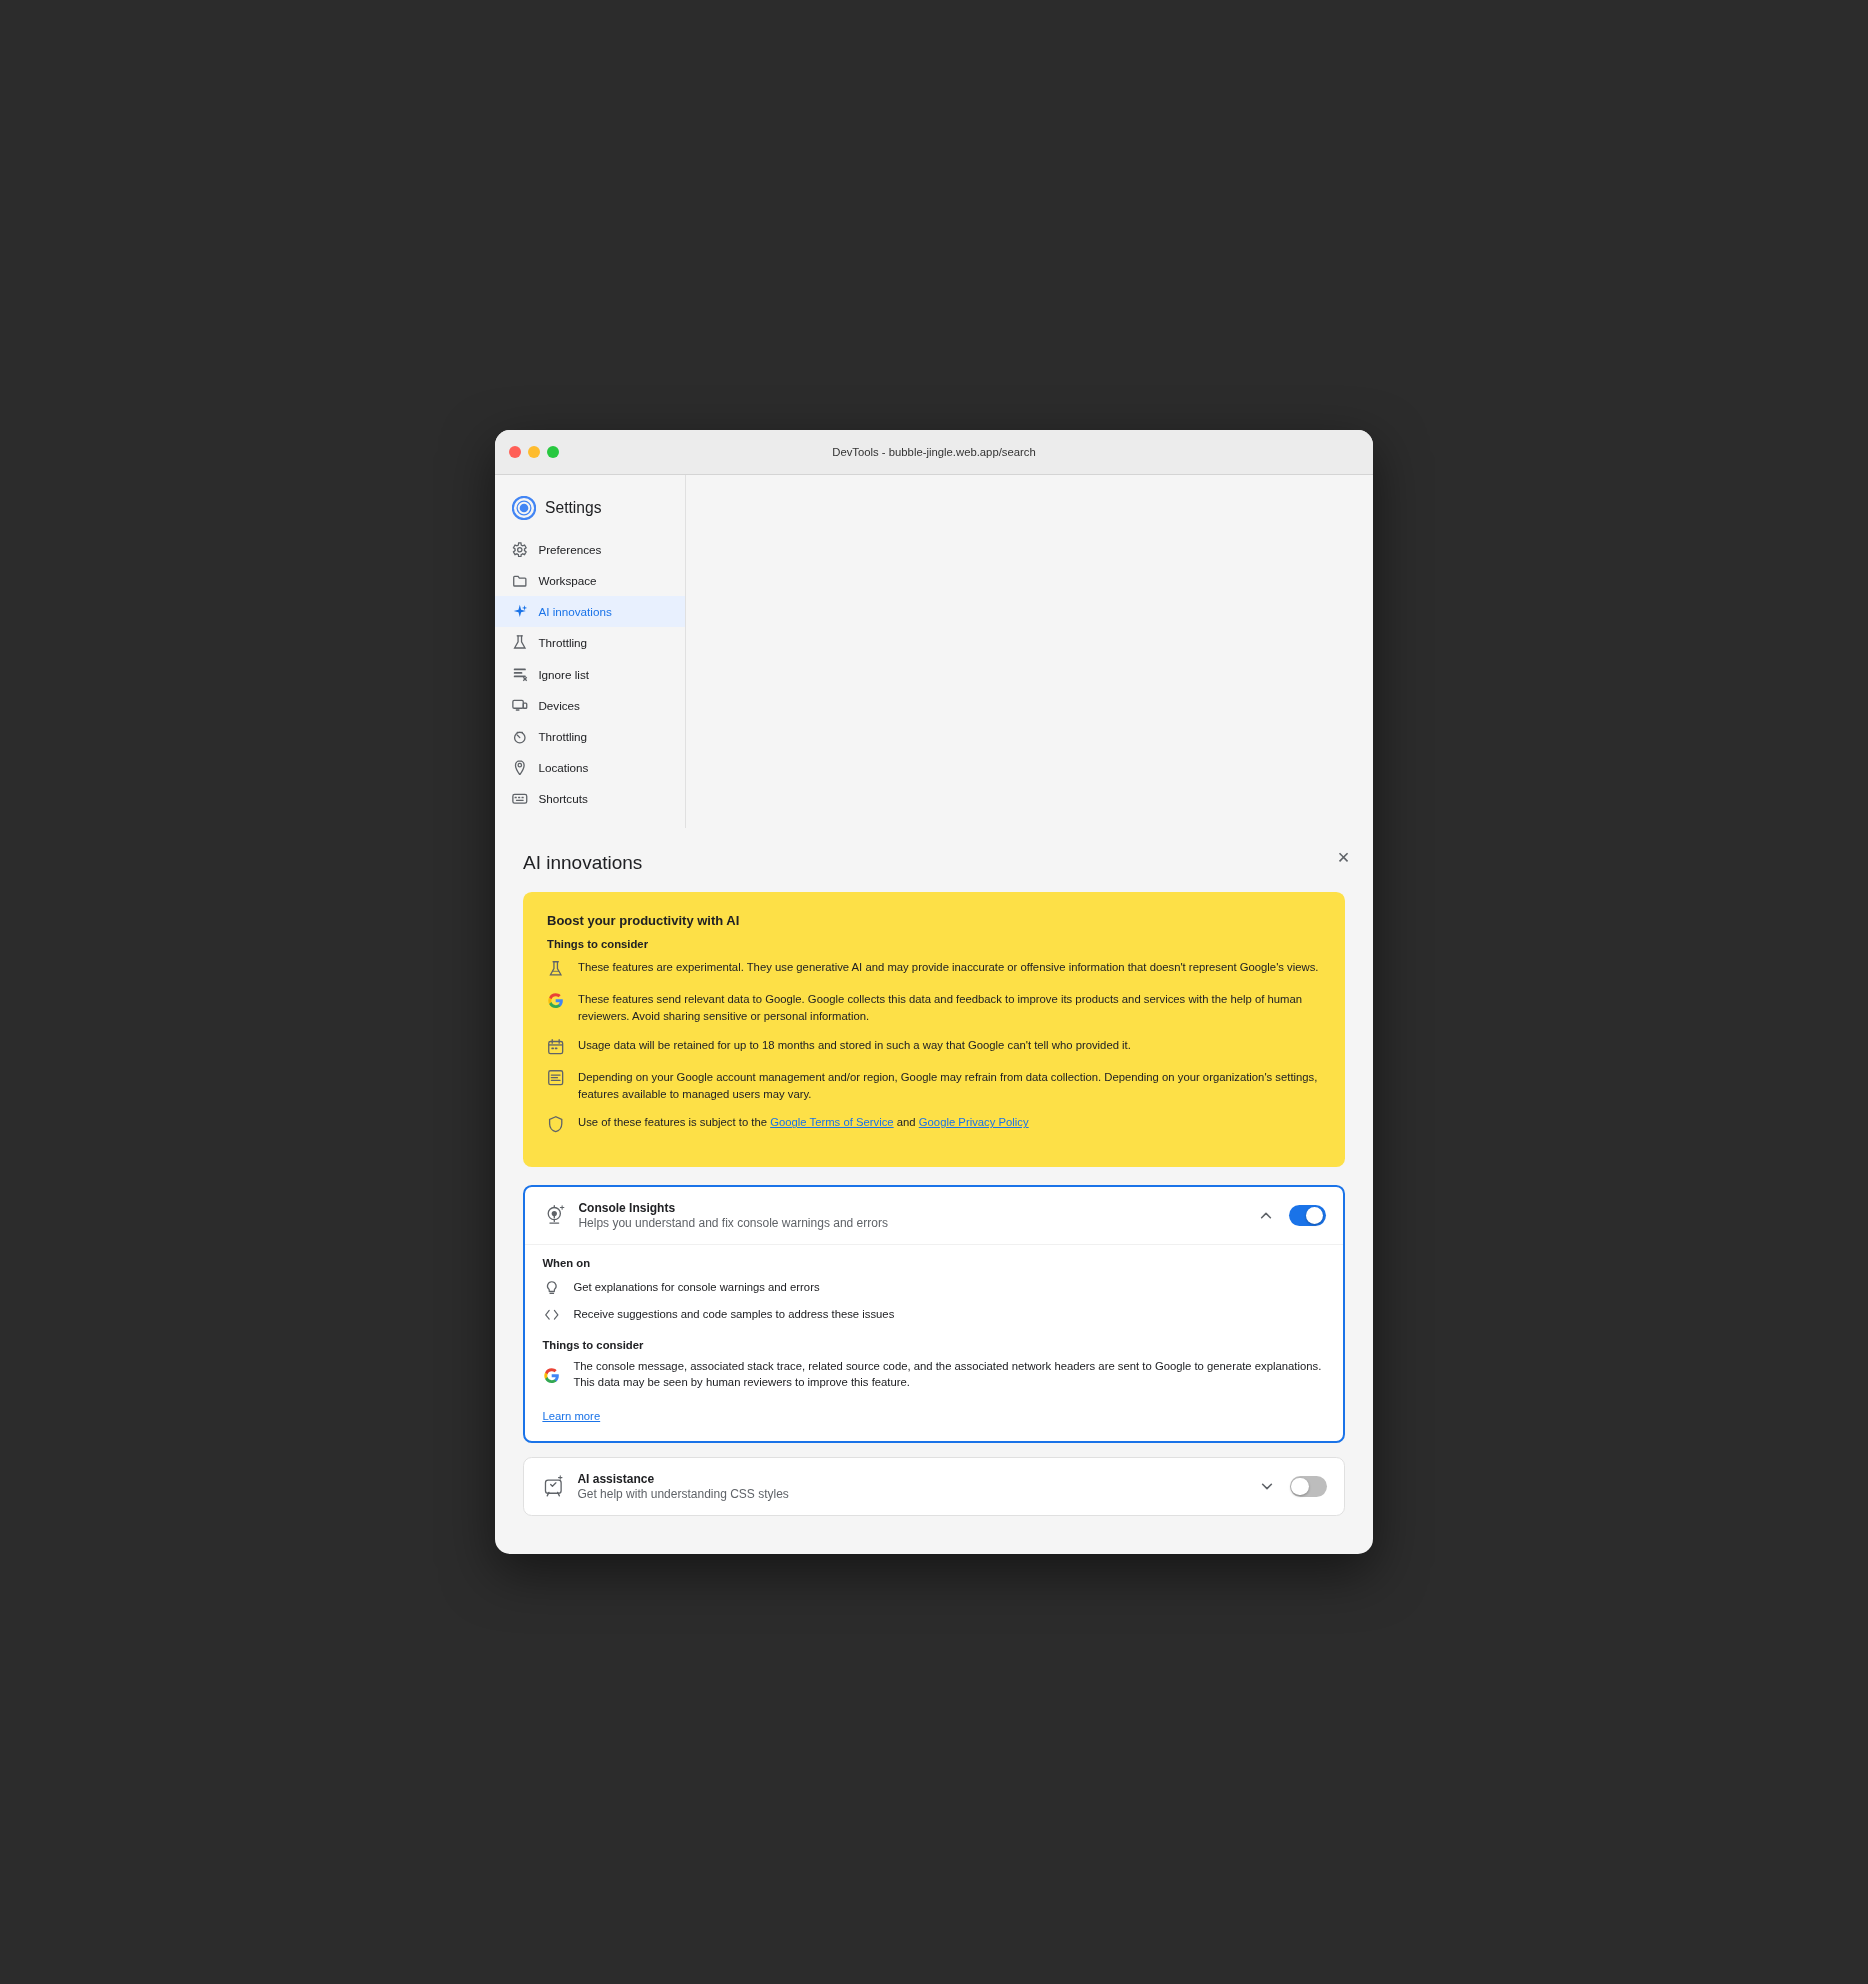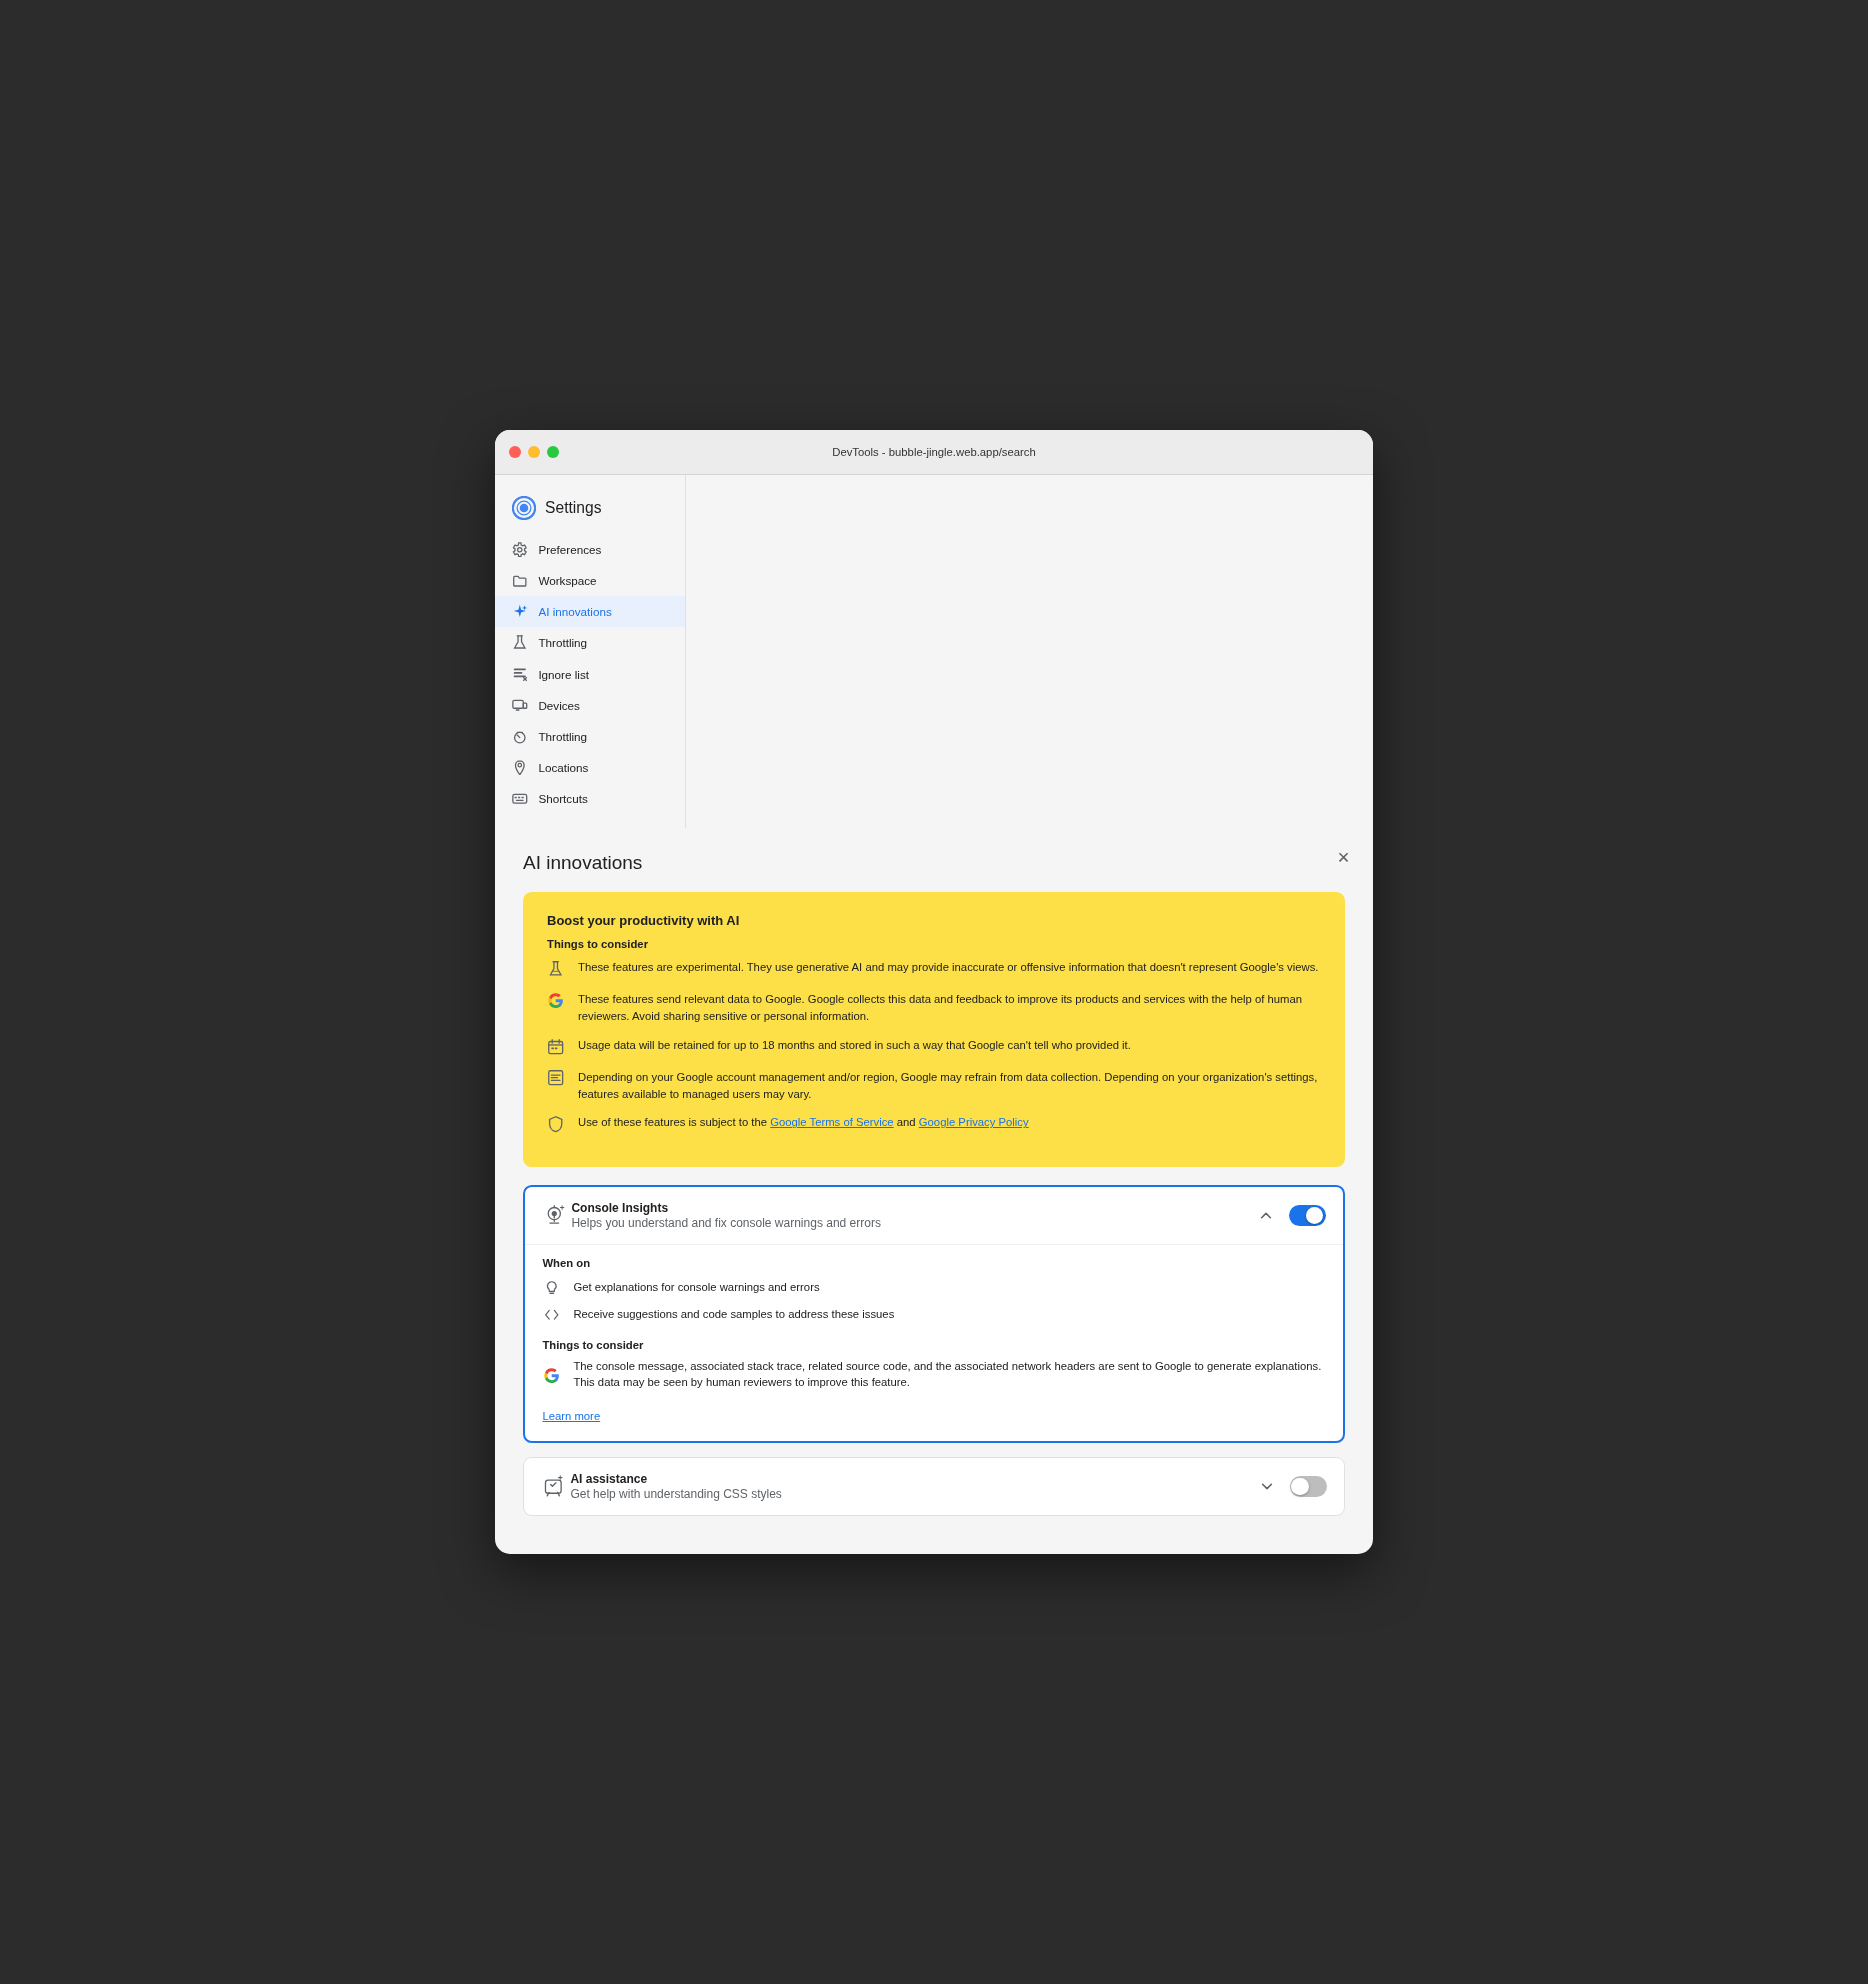--- a/index.html
+++ b/index.html
@@ -204,21 +204,21 @@
       padding: 0;
       margin-bottom: 14px;
       background: #fff;
       overflow: hidden;
     }
 
     .feature-header {
       display: flex;
       align-items: center;
       padding: 14px 17.4px;
-      gap: 5px;
+      gap: 12px;
     }
 
     .feature-icon {
       width: 24px;
       height: 24px;
       display: flex;
       align-items: center;
       justify-content: center;
       flex-shrink: 0;
       color: #5f6368;

